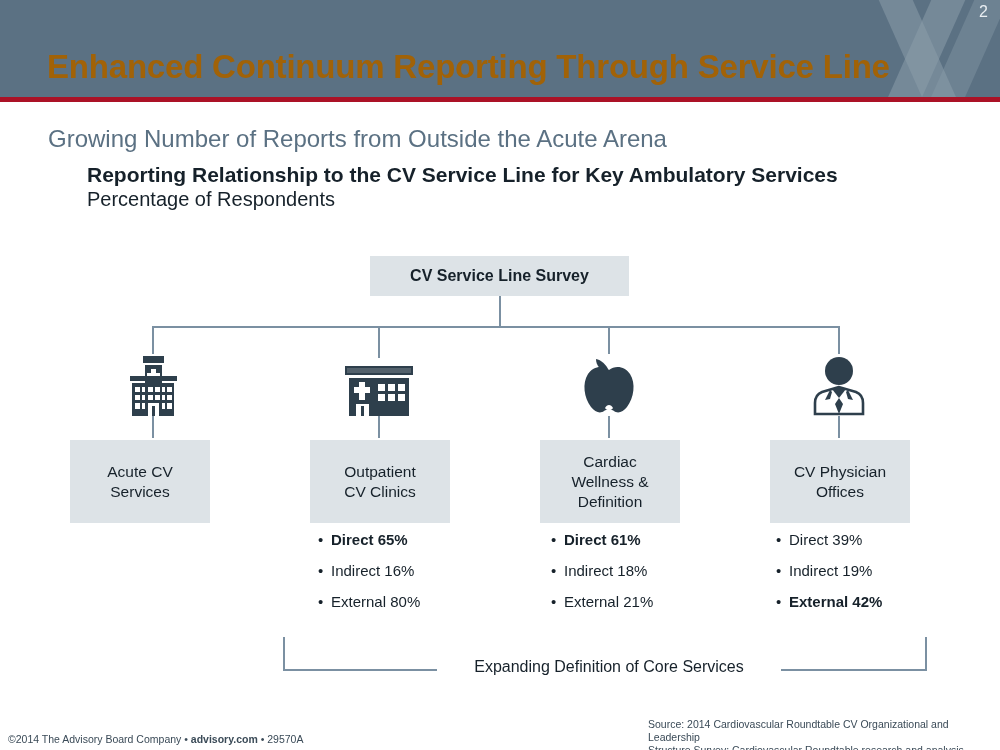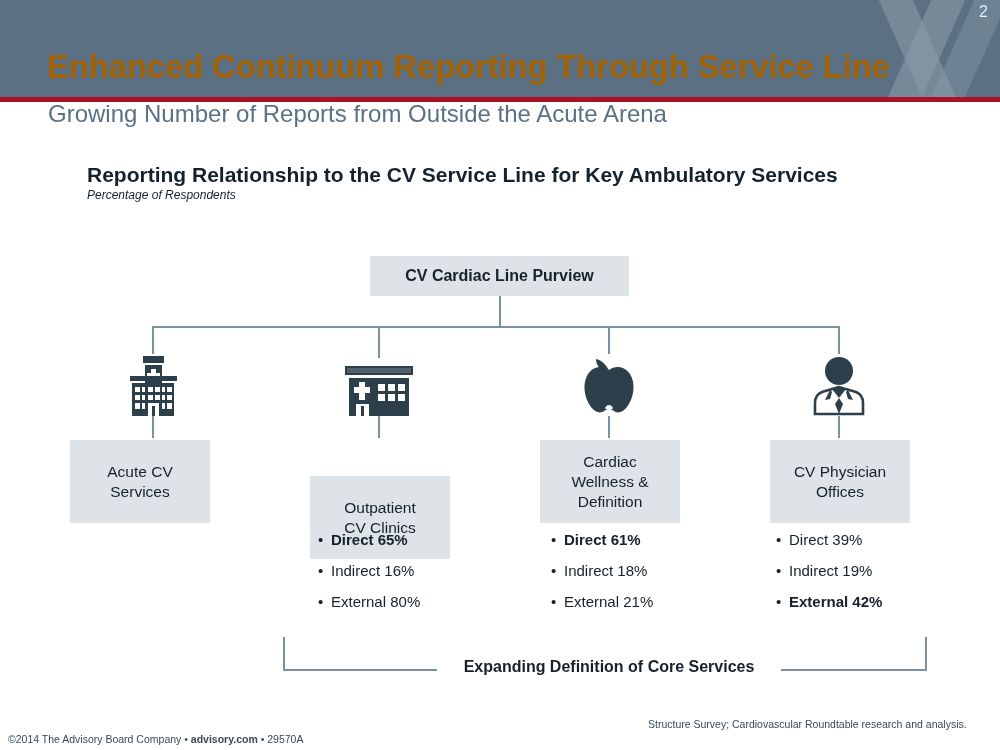--- a/index.html
+++ b/index.html
@@ -55,38 +55,37 @@
   #red-rule {
     position: absolute;
     left: 0; top: 97px;
     width: 1000px; height: 5px;
     background: #ab1226;
   }
 
   
   #subtitle {
     position: absolute;
-    left: 48px; top: 100px;
+    left: 48px; top: 125px;
     font-size: 24px;
     color: #5b7183;
     white-space: nowrap;
   }
   #chart-heading {
     position: absolute;
     left: 87px; top: 163px;
     font-size: 21px;
     font-weight: bold;
     color: #16212a;
     white-space: nowrap;
   }
   #chart-subheading {
     position: absolute;
     left: 87px; top: 188px;
-    font-size: 12px;
-    font-style: italic;
+    font-size: 20px;
     color: #16212a;
     white-space: nowrap;
   }
 
   
   #purview-box {
     position: absolute;
     left: 370px; top: 256px;
     width: 259px; height: 40px;
     background: #dde3e7;
@@ -151,21 +150,21 @@
   .bullet-text.bold { font-weight: bold; }
 
   
   #bracket-label {
     position: absolute;
     top: 658px;
     left: 437px;
     width: 344px;
     text-align: center;
     font-size: 16px;
-    font-weight: bold;
+    font-weight: normal;
     color: #16212a;
     background: #ffffff;
     white-space: nowrap;
   }
 
   
   #footer-copyright {
     position: absolute;
     left: 8px; top: 733px;
     font-size: 10.5px;
@@ -192,21 +191,21 @@
   <div id="page-number">2</div>
 </div>
 <div id="slide-title">Enhanced Continuum Reporting Through Service Line</div>
 <div id="red-rule"></div>
 
 <div id="subtitle">Growing Number of Reports from Outside the Acute Arena</div>
 <div id="chart-heading">Reporting Relationship to the CV Service Line for Key Ambulatory Services</div>
 <div id="chart-subheading">Percentage of Respondents</div>
 
 <div id="purview-box">
-  <span>CV Cardiac Line Purview</span>
+  <span>CV Service Line Survey</span>
 </div>
 
 <div class="vline" style="left:499px; top:296px; height:31px;"></div>
 <div class="hline" style="left:153px; top:326px; width:687px;"></div>
 <div class="vline" style="left:152px; top:326px; height:28px;"></div>
 <div class="vline" style="left:378px; top:326px; height:32px;"></div>
 <div class="vline" style="left:608px; top:326px; height:28px;"></div>
 <div class="vline" style="left:838px; top:326px; height:28px;"></div>
 
 <div class="vline" style="left:152px; top:416px; height:22px;"></div>
@@ -260,21 +259,21 @@
     <rect x="38" y="24" width="7" height="7" fill="#ffffff"></rect>
     <rect x="48" y="24" width="7" height="7" fill="#ffffff"></rect>
     <rect x="58" y="24" width="7" height="7" fill="#ffffff"></rect>
     <rect x="38" y="34" width="7" height="7" fill="#ffffff"></rect>
     <rect x="48" y="34" width="7" height="7" fill="#ffffff"></rect>
     <rect x="58" y="34" width="7" height="7" fill="#ffffff"></rect>
     <rect x="16" y="44" width="13" height="12" fill="#ffffff"></rect>
     <rect x="21" y="46" width="3" height="10"></rect>
   </svg>
 </div>
-<div class="label-box" style="left:310px; top:440px; height:83px;margin-top:36px;">
+<div class="label-box" style="left:310px; top:440px; height:83px;">
   <div>
     <div>Outpatient</div>
     <div>CV Clinics</div>
   </div>
 </div>
 <div class="bullet-list" style="left:318px; top:531px;">
   <div class="bullet-item">
     <span class="bullet-dot">•</span>
     <span class="bullet-text bold">Direct 65%</span>
   </div>
@@ -351,14 +350,15 @@
 
 <div class="vline" style="left:283px; top:637px; height:33px;"></div>
 <div class="vline" style="left:925px; top:637px; height:33px;"></div>
 <div class="hline" style="left:283px; top:669px; width:644px;"></div>
 <div id="bracket-label">Expanding Definition of Core Services</div>
 
 <div id="footer-copyright">
   <span>©2014 The Advisory Board Company • </span><b>advisory.com</b><span> • 29570A</span>
 </div>
 <div id="source-note">
+  <div>Source: 2014 Cardiovascular Roundtable CV Organizational and Leadership</div>
   <div>Structure Survey; Cardiovascular Roundtable research and analysis.</div>
 </div>
 
 </body></html>

